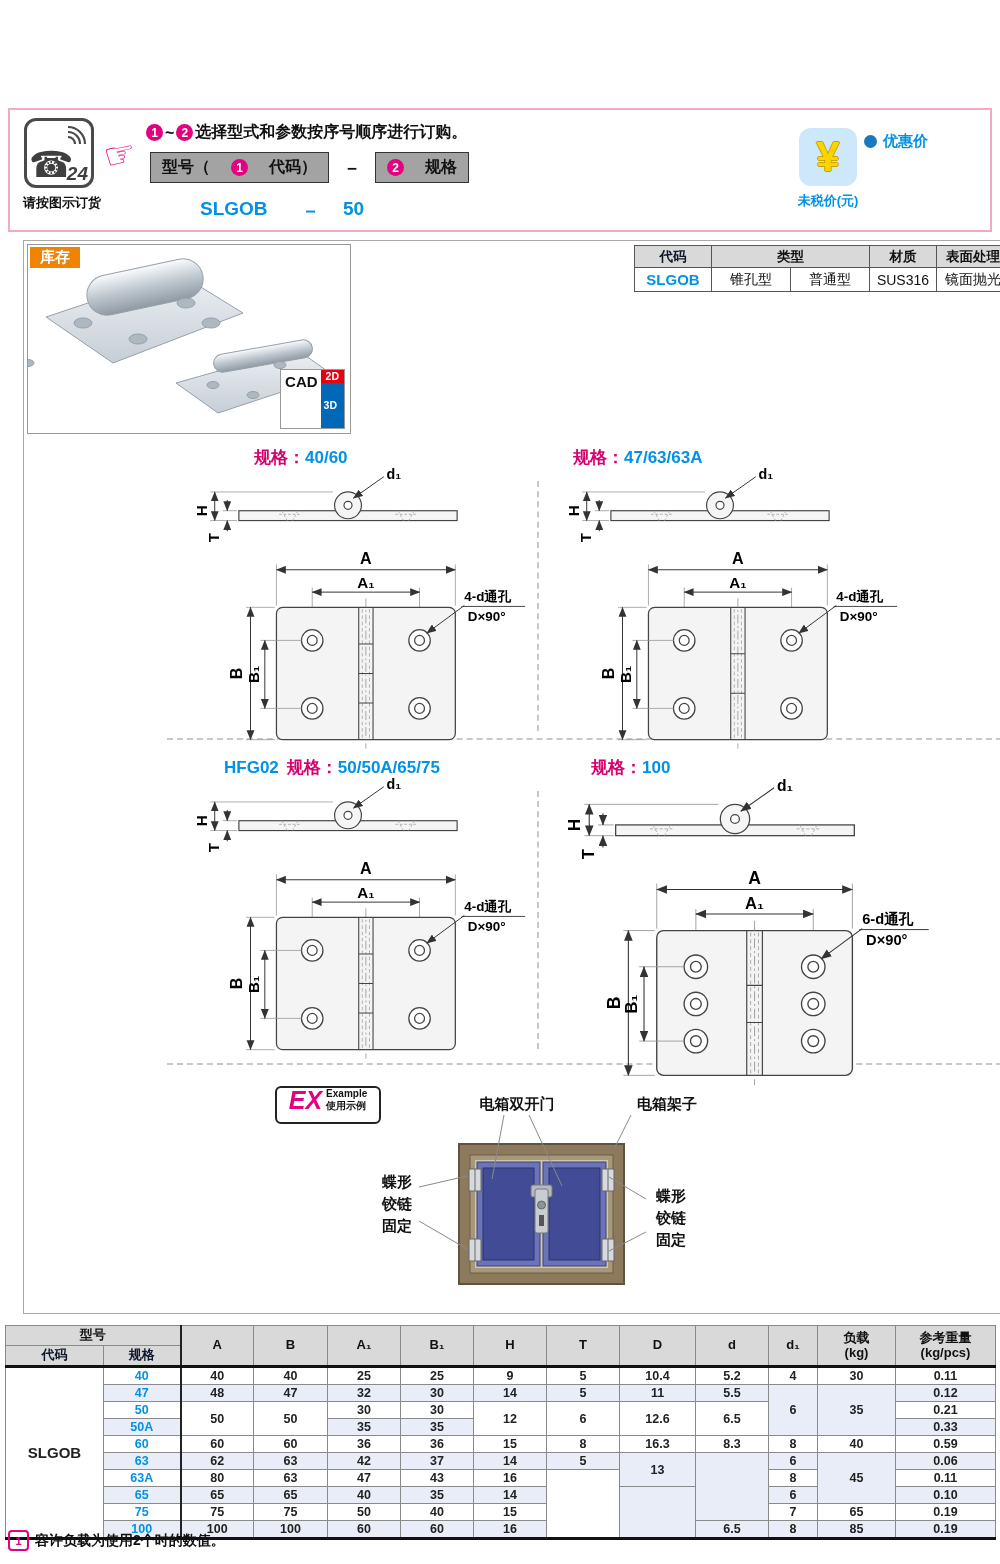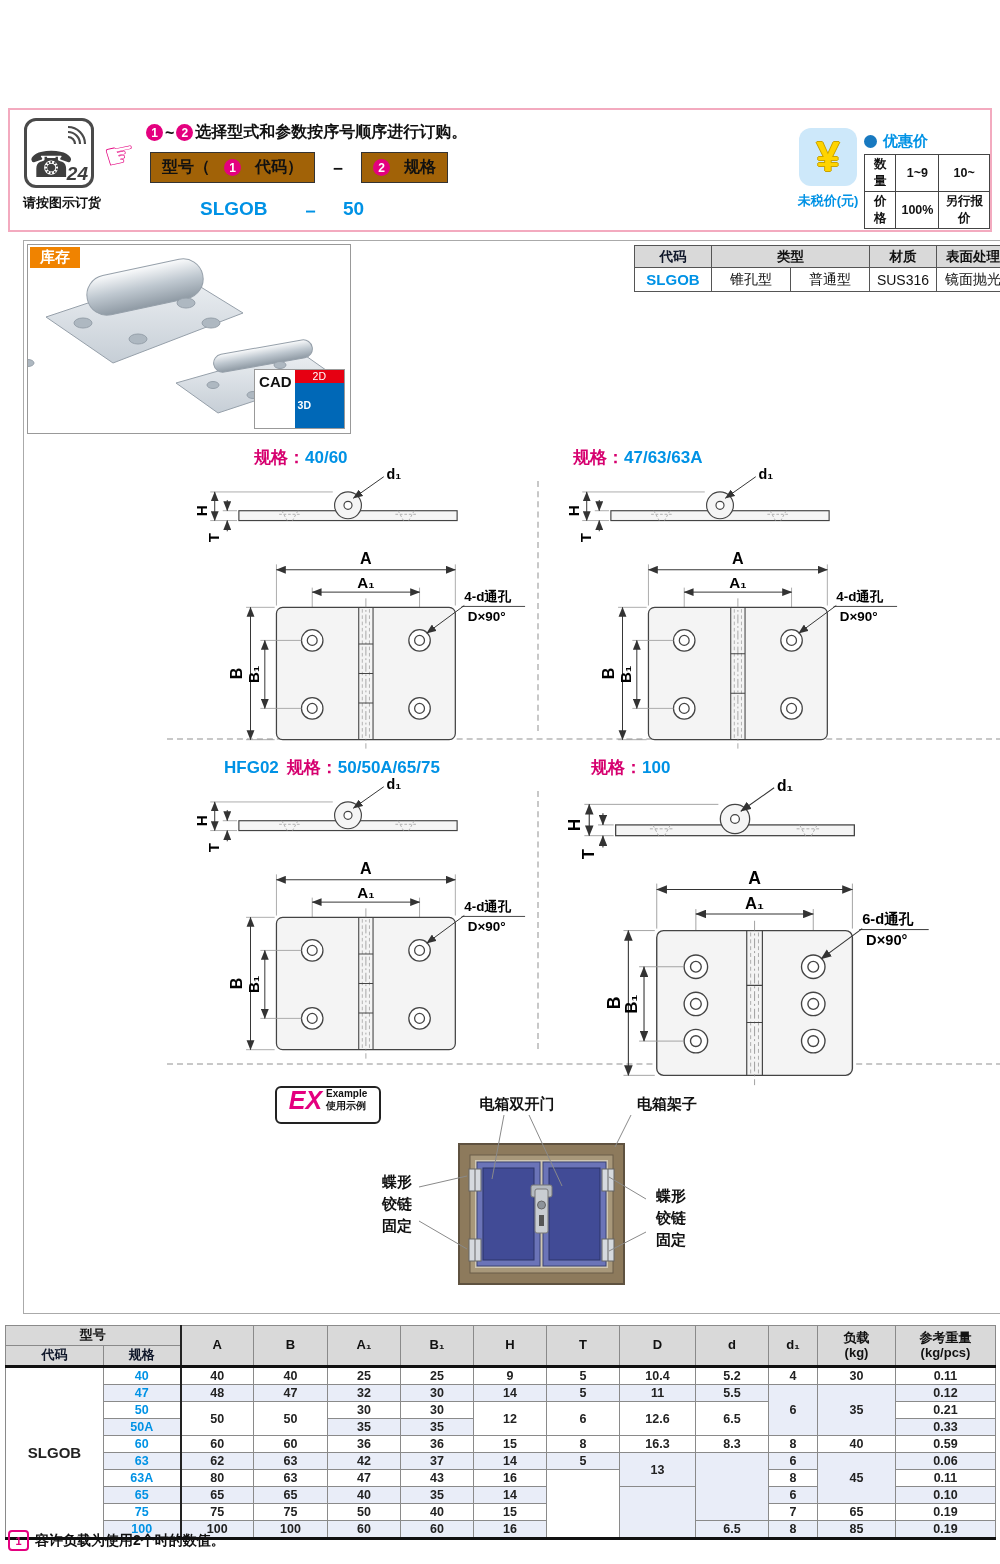--- a/index.html
+++ b/index.html
@@ -29,40 +29,40 @@
   .order{position:absolute;left:8px;top:108px;width:980px;height:120px;border:2px solid #f3aabf;background:#fff}
   .phone{position:absolute;left:14px;top:8px;width:64px;height:64px;border:3px solid #4a4a4a;border-radius:12px}
   .phone .tel{position:absolute;left:2px;bottom:2px;font-size:36px;color:#3f3f3f;line-height:1}
   .phone .n24{position:absolute;right:3px;bottom:0;font-size:19px;font-weight:bold;font-style:italic;color:#3f3f3f}
   .phone-cap{position:absolute;left:2px;top:84px;width:100px;text-align:center;font-size:13px;font-weight:bold}
   .hand{position:absolute;left:94px;top:24px;font-size:36px;color:#e4007f;transform:rotate(-12deg)}
   .inst{position:absolute;left:136px;top:12px;font-size:16px;font-weight:bold;display:flex;align-items:center;gap:2px}
   .circ{display:inline-flex;width:17px;height:17px;border-radius:50%;background:#e4007f;color:#fff;
         font-size:12px;font-weight:bold;align-items:center;justify-content:center;flex:none}
   .mboxes{position:absolute;left:140px;top:42px;display:flex;align-items:center}
-  .mbox{border:1.5px solid #333;padding:4px 11px;font-size:16px;font-weight:bold;display:flex;align-items:center;gap:14px;background:#a16207}
+  .mbox{border:1.5px solid #333;padding:4px 11px;font-size:16px;font-weight:bold;display:flex;align-items:center;gap:21px;background:#a3a3a3}
   .mdash{margin:0 14px;font-size:18px;font-weight:bold}
   .exv{position:absolute;top:88px;color:#0092e5;font-size:19px;font-weight:bold}
   .yicon{position:absolute;left:789px;top:18px;width:58px;height:58px;background:#cde8fa;border-radius:12px;
          display:flex;align-items:center;justify-content:center;font-size:42px;font-weight:bold;color:#ffd400;
          text-shadow:0 1px 0 #c9a200,1px 0 0 #c9a200,0 -1px 0 #c9a200,-1px 0 0 #c9a200}
   .untaxed{position:absolute;left:770px;top:82px;width:96px;text-align:center;color:#0092e5;font-size:13px;font-weight:bold}
   .promoh{position:absolute;left:854px;top:22px;display:flex;align-items:center;gap:6px;color:#0092e5;font-size:15px;font-weight:bold}
   .dot{width:13px;height:13px;border-radius:50%;background:#1879c0;flex:none}
   .promot{position:absolute;left:854px;top:44px;border-collapse:collapse;font-size:12.5px;font-weight:bold}
   .promot td{border:1.5px solid #444;padding:1px 5px;text-align:center;height:18px;background:#fff}
 
   
   .main{position:absolute;left:23px;top:240px;width:990px;height:1072px;border:1px solid #aaa;background:#fff}
   .photo{position:absolute;left:3px;top:3px;width:322px;height:188px;border:1px solid #999;background:#fff}
   .stock{position:absolute;left:2px;top:2px;background:#f08300;color:#fff;font-weight:bold;font-size:15px;padding:1px 10px;z-index:2}
   .cadb{position:absolute;right:5px;bottom:4px;display:flex;align-items:stretch;border:1px solid #999;background:#fff;z-index:2}
   .cadb .cadt{font-weight:bold;font-size:15px;padding:3px 3px 0 4px}
   .cadb .colv{display:flex;flex-direction:column}
-  .cadb .d2{background:#e60012;color:#fff;font-size:10.5px;font-weight:normal;padding:0 18px;line-height:13px}
+  .cadb .d2{background:#e60012;color:#fff;font-size:10.5px;font-weight:bold;padding:0 5px;line-height:13px}
   .cadb .d3{background:#0068b7;color:#fff;font-size:10.5px;font-weight:bold;padding:16px 3px;line-height:13px}
 
   .ttable{position:absolute;left:610px;top:4px;width:375px;border-collapse:collapse;table-layout:fixed;text-align:center}
   .ttable th{background:#d9d9d9;border:1px solid #555;font-size:13.5px;font-weight:bold;height:21px;padding:0}
   .ttable td{border:1px solid #555;font-size:14px;height:23px;padding:0}
   .mag{color:#0f172a}
   .blue{color:#0092e5}
 
   .quad{position:absolute}
   .dlabel{position:absolute;top:0;font-size:17px;font-weight:bold;white-space:nowrap}
@@ -142,34 +142,20 @@
   <span class="exv" style="left:190px">SLGOB</span>
   <span class="exv" style="left:291px">－</span>
   <span class="exv" style="left:333px">50</span>
 
   <div class="yicon">¥</div>
   <div class="untaxed">未税价(元)</div>
   <div class="promoh">
     <span class="dot"></span>
     <span>优惠价</span>
   </div>
-  <table class="promot">
-    <tbody>
-          <tr>
-      <td>数量</td>
-      <td>1~9</td>
-      <td>10~</td>
-    </tr>
-    <tr>
-      <td>价格</td>
-      <td>100%</td>
-      <td>另行报价</td>
-    </tr>
-  </tbody>
-      </table>
 </div>
 
 <div class="main">
 
   <div class="photo">
     <div class="stock">库存</div>
     <svg width="320" height="186" viewBox="0 0 320 186">
       <defs>
         <linearGradient id="g1" x1="0" y1="0" x2="0" y2="1">
           <stop offset="0" stop-color="#eef1f4"></stop>

